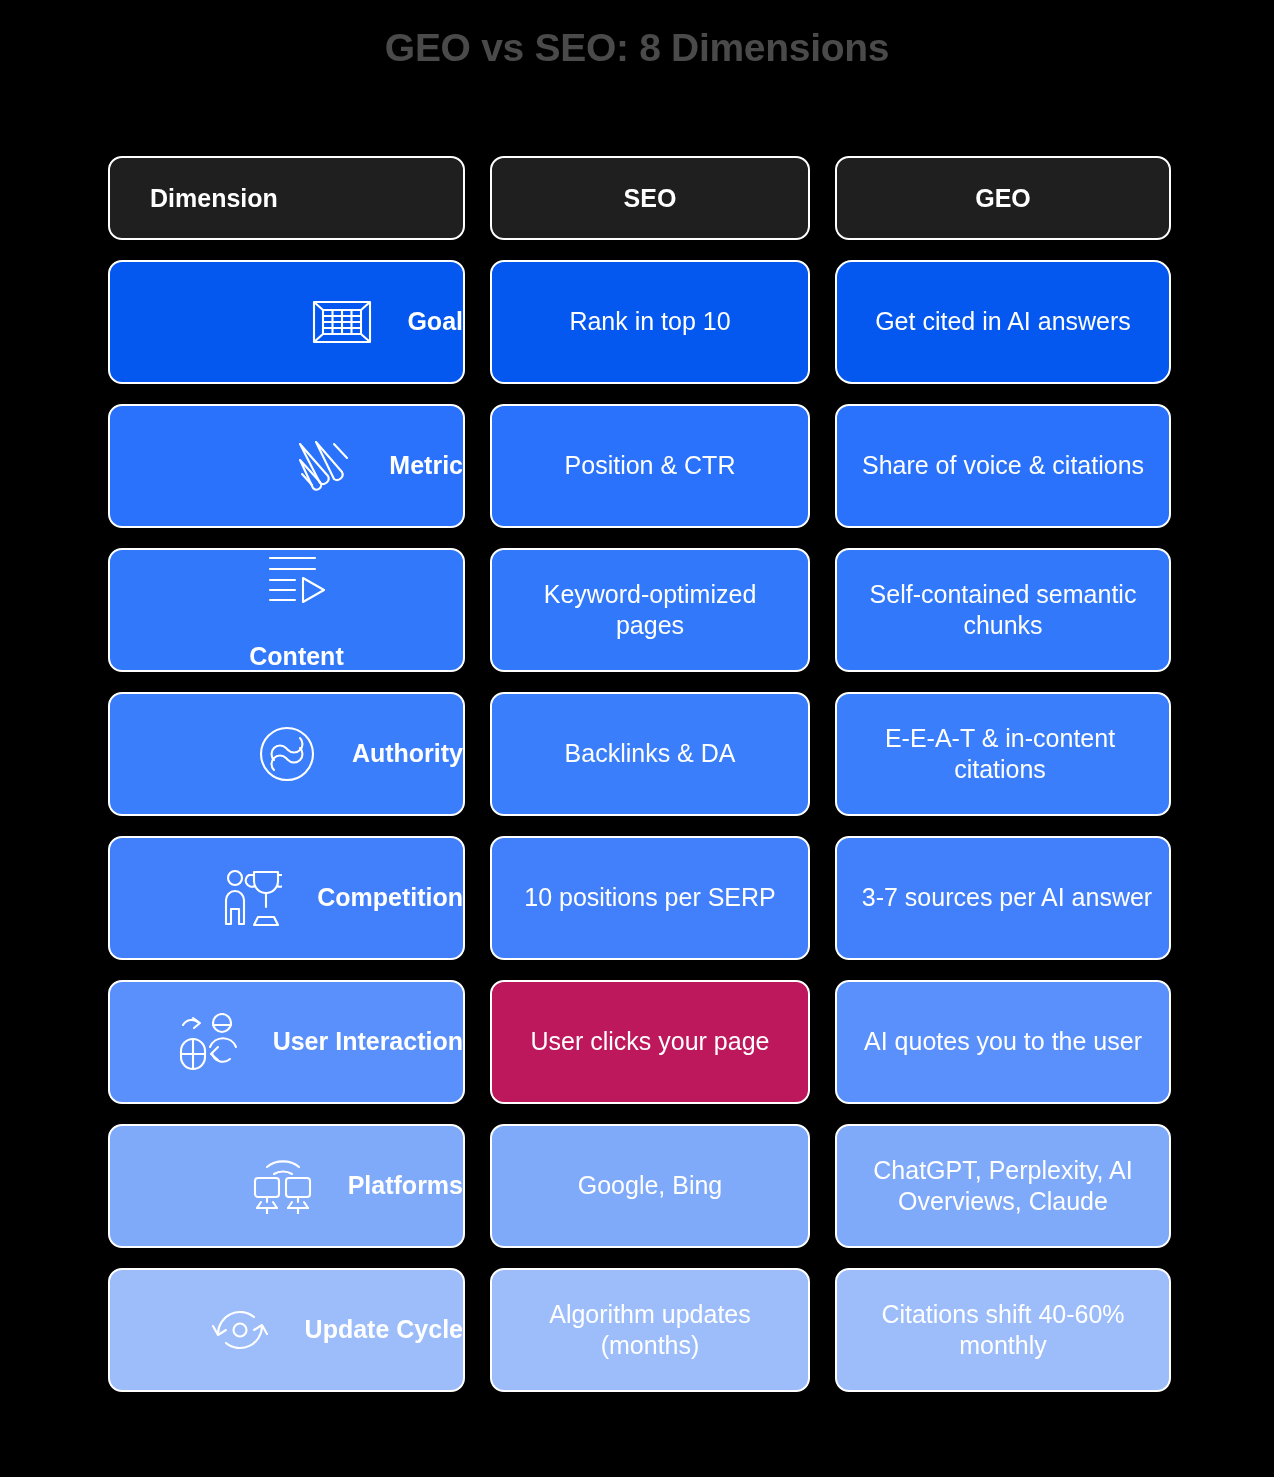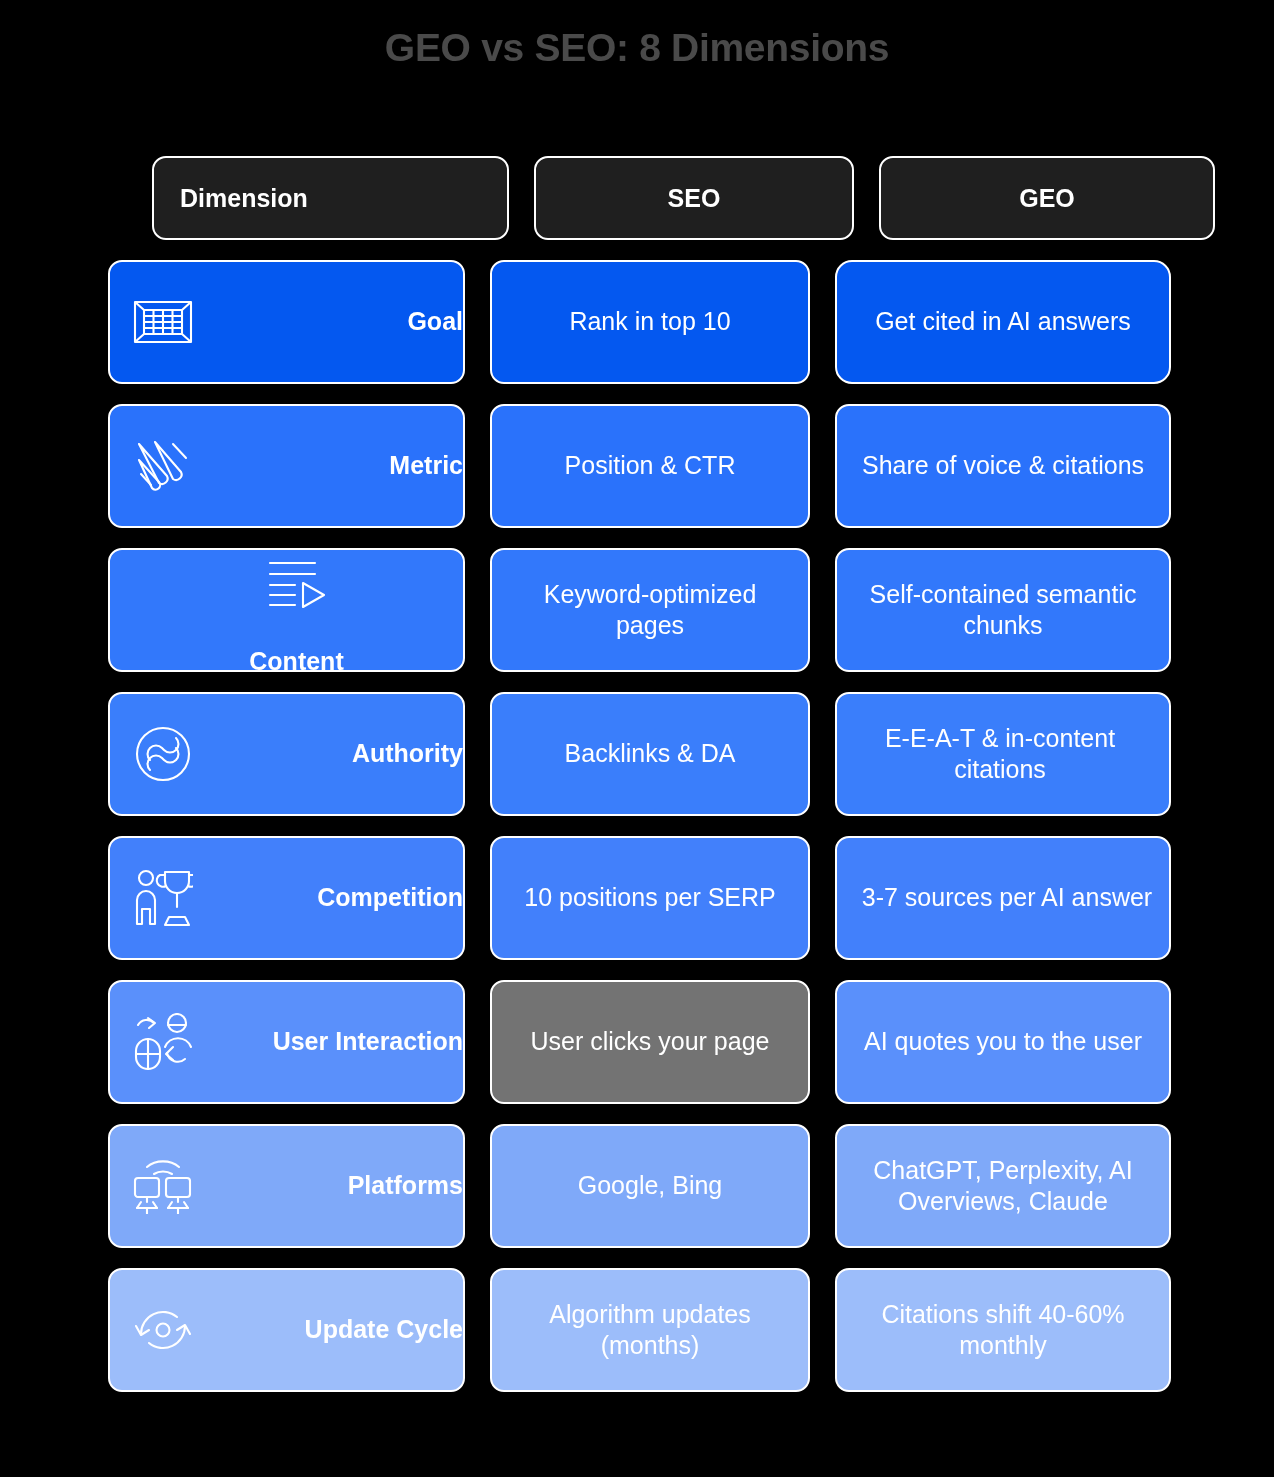--- a/index.html
+++ b/index.html
@@ -47,30 +47,30 @@
     overflow: hidden;
   }
   .c1 { width: 357px; flex: 0 0 357px; }
   .c2 { width: 320px; flex: 0 0 320px; }
   .c3 { width: 336px; flex: 0 0 336px; }
 
   .header-row .cell {
     height: 84px;
     background: #1f1f1f;
   }
-  .header-row .c1 { justify-content: flex-start; padding-left: 26px; margin-left: 44px; }
+  .header-row .c1 { justify-content: flex-start; padding-left: 40px; }
   .header-row .c2, .header-row .c3 { justify-content: center; }
   .header-label {
     font-size: 25px;
     font-weight: bold;
   }
 
   .data-row .cell { height: 124px; }
   .data-row .c1 {
-    justify-content: space-between;
+    justify-content: flex-end;
     padding-left: 20px;
     gap: 32px;
   }
   .data-row .c2, .data-row .c3 {
     justify-content: center;
     text-align: center;
     padding: 0 16px;
   }
   .dim-label {
     font-size: 25px;
@@ -226,21 +226,21 @@
                 <path d="M15 26 L15 56 M3 41 L27 41"></path>
                 <circle cx="44" cy="10" r="9"></circle>
                 <path d="M35 12 L53 12"></path>
                 <path d="M32 34 a14 14 0 0 1 26 0"></path>
                 <path d="M34 40 a11 11 0 0 0 18 6"></path>
                 <path d="M40 34 L33 41 L40 47"></path>
               </svg>
             </span>
             <span class="dim-label">User Interaction</span>
           </div>
-          <div class="cell c2" style="background: #737373;">
+          <div class="cell c2" style="background: #be185d;">
             <span class="val-label">User clicks your page</span>
           </div>
           <div class="cell c3" style="background: rgb(90, 144, 251);">
             <span class="val-label">AI quotes you to the user</span>
           </div>
         </div>
         <div class="row data-row">
           <div class="cell c1" style="background: rgb(127, 169, 249);">
             <span class="icon">
               <svg width="60" height="56" viewBox="0 0 60 56" fill="none" stroke="#fff" stroke-width="2.1" stroke-linecap="round" stroke-linejoin="round">

